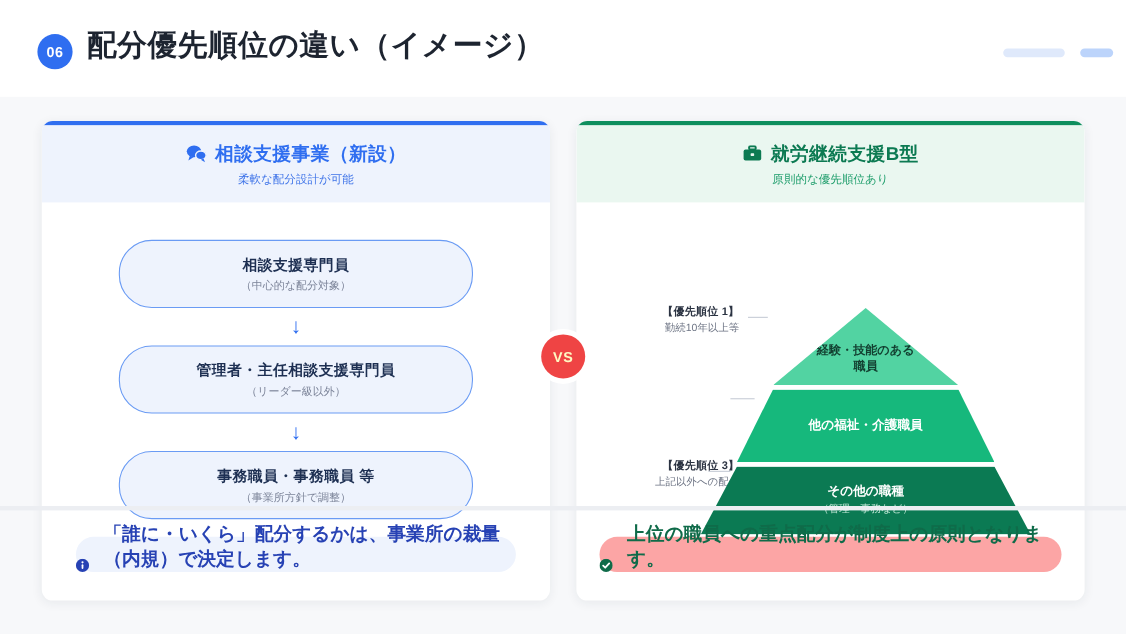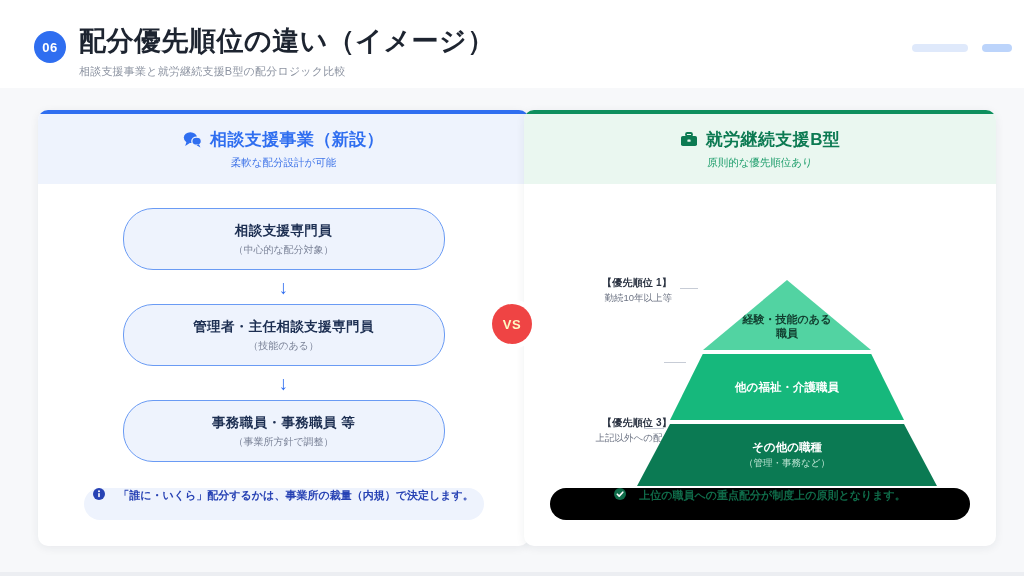--- a/index.html
+++ b/index.html
@@ -3,21 +3,21 @@
 <meta charset="utf-8">
 <style>
   html,body{margin:0;padding:0;}
   body{
     width:1024px;height:576px;
     background:#f7f8fa;
     font-family:"Liberation Sans","DejaVu Sans",sans-serif;
     overflow:hidden;position:relative;
     -webkit-font-smoothing:antialiased;
   }
-  .slide{position:relative;width:1024px;height:576px;}
+  .slide{position:relative;width:1024px;height:464px;}
 
   
   .header-band{
     position:absolute;left:0;top:0;width:1024px;height:88px;
     background:#ffffff;
   }
   .header-inner{
     position:absolute;left:34px;top:26px;display:flex;align-items:flex-start;gap:13px;
   }
   .num-badge{
@@ -50,22 +50,22 @@
   .wm-a{left:0;top:22px;width:70px;height:26px;border-radius:14px;transform:rotate(-18deg);}
   .wm-b{left:60px;top:8px;width:74px;height:74px;border-radius:22px;transform:rotate(45deg);}
 
   
   .card{
     position:absolute;top:110px;width:462px;height:436px;
     background:#ffffff;border-radius:10px;
     box-shadow:0 2px 10px rgba(30,40,60,.07);
     overflow:hidden;
   }
-  .card-left{left:38px;padding-left:29px;}
-  .card-right{left:524px;padding-left:10px;}
+  .card-left{left:38px;}
+  .card-right{left:524px;}
   .card-topbar{position:absolute;left:0;top:0;width:100%;height:4px;}
   .card-left .card-topbar{background:#2f6ef0;}
   .card-right .card-topbar{background:#0e8f5e;}
 
   .card-head{
     position:absolute;left:0;top:4px;width:100%;height:70px;
     display:flex;flex-direction:column;align-items:center;justify-content:center;gap:5px;
   }
   .card-left .card-head{background:#eef3fd;}
   .card-right .card-head{background:#eaf7f0;}
@@ -80,35 +80,35 @@
   .card-right .head-sub{color:#1f9e6c;}
   .head-icon{display:flex;align-items:center;}
 
   
   .flow{position:absolute;left:0;top:74px;width:100%;}
   .flow-box{
     margin:0 auto;width:320px;height:60px;
     background:#eef3fd;border:1.6px solid #6a9bf4;border-radius:30px;
     display:flex;flex-direction:column;align-items:center;justify-content:center;gap:3px;
   }
-  .fb-1{margin-top:24px;}
+  .fb-1{margin-top:34px;}
   .fb-title{font-size:13.5px;font-weight:bold;color:#1d2f52;letter-spacing:.4px;}
   .fb-sub{font-size:10px;color:#7b8398;}
   .arrow{
     height:34px;display:flex;align-items:center;justify-content:center;
     color:#2f6ef0;font-size:19px;line-height:1;
   }
   .note{
     position:absolute;left:50%;transform:translateX(-50%);
     width:400px;height:32px;border-radius:16px;
-    display:flex;align-items:flex-start;justify-content:center;gap:13px;
-    font-size:11px;font-weight:bold;
+    display:flex;align-items:flex-end;justify-content:center;gap:13px;
+    font-size:17px;font-weight:bold;
   }
   .note-left{bottom:26px;background:#eef3fd;color:#2742b4;}
-  .note-right{bottom:26px;background:#000000;color:#0f6b49;width:420px;}
+  .note-right{bottom:26px;background:#fca5a5;color:#0f6b49;width:420px;}
   .note-icon{display:flex;align-items:center;}
 
   
   .pyr-wrap{position:absolute;left:0;top:74px;width:100%;height:330px;}
   .tier{
     position:absolute;display:flex;flex-direction:column;
     align-items:center;justify-content:center;gap:2px;
     text-align:center;line-height:1.3;
   }
   .tier-1{
@@ -157,21 +157,20 @@
 </head>
 <body>
 
 <div class="slide">
 
   <div class="header-band">
     <div class="header-inner">
       <div class="num-badge">06</div>
       <div class="title-wrap">
         <h1 class="slide-title">配分優先順位の違い（イメージ）</h1>
-        <div class="slide-sub">相談支援事業と就労継続支援B型の配分ロジック比較</div>
       </div>
     </div>
     <span class="deco deco-1"></span>
     <span class="deco deco-2"></span>
   </div>
 
   <div class="watermark wm-left">
     <span class="wm-a"></span>
     <span class="wm-b"></span>
   </div>
@@ -198,21 +197,21 @@
     </div>
 
     <div class="flow">
       <div class="flow-box fb-1">
         <div class="fb-title">相談支援専門員</div>
         <div class="fb-sub">（中心的な配分対象）</div>
       </div>
       <div class="arrow">↓</div>
       <div class="flow-box">
         <div class="fb-title">管理者・主任相談支援専門員</div>
-        <div class="fb-sub">（技能のある）</div>
+        <div class="fb-sub">（リーダー級以外）</div>
       </div>
       <div class="arrow">↓</div>
       <div class="flow-box">
         <div class="fb-title">事務職員・事務職員 等</div>
         <div class="fb-sub">（事業所方針で調整）</div>
       </div>
     </div>
 
     <div class="note note-left">
       <span class="note-icon">

